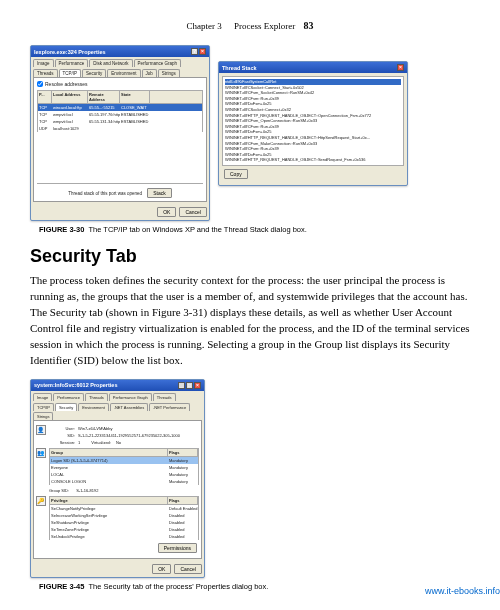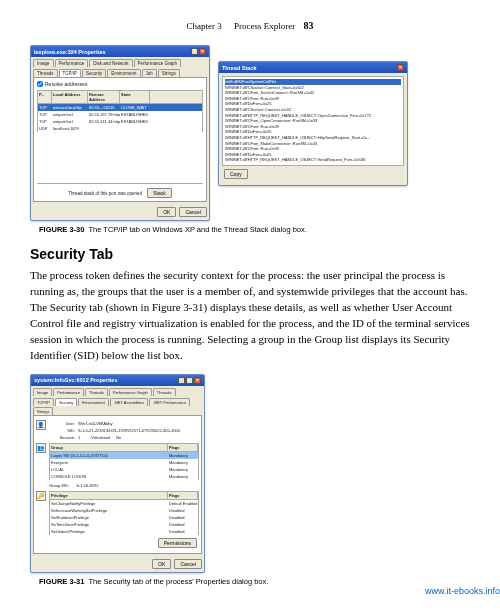--- a/index.html
+++ b/index.html
@@ -115,21 +115,21 @@
     }
     .stacklist div.sel { background:#316ac5; color:#fff;}
     .caption {
       font-size: 7.5px;
       margin: 4px 0 12px 9px;
       font-family: Arial, Helvetica, sans-serif;
     }
     .caption b { font-weight:bold; }
     h2.sectitle {
       font-family: Arial, Helvetica, sans-serif;
-      font-size: 14px;
+      font-size: 18px;
       font-weight: bold;
       margin-bottom: 6px;
     }
     .bodytext {
       font-size: 11px;
       line-height: 1.45;
       margin-bottom: 10px;
     }
     .fig31 {
       width: 175px;
@@ -420,19 +420,19 @@
         <button class="btn">Permissions</button>
       </div>
   </div>
   <div class="btnrow">
     <button class="btn">OK</button>
     <button class="btn">Cancel</button>
   </div>
 </div>
 
 <div class="caption">
-  <b>FIGURE 3-31</b>&nbsp;
+  <b>FIGURE 3-45</b>&nbsp;
   <span>The Security tab of the process' Properties dialog box.</span>
 </div>
 
 <div class="footer-link">
   <a href="#">www.it-ebooks.info</a>
 </div>
 
 </body></html>

